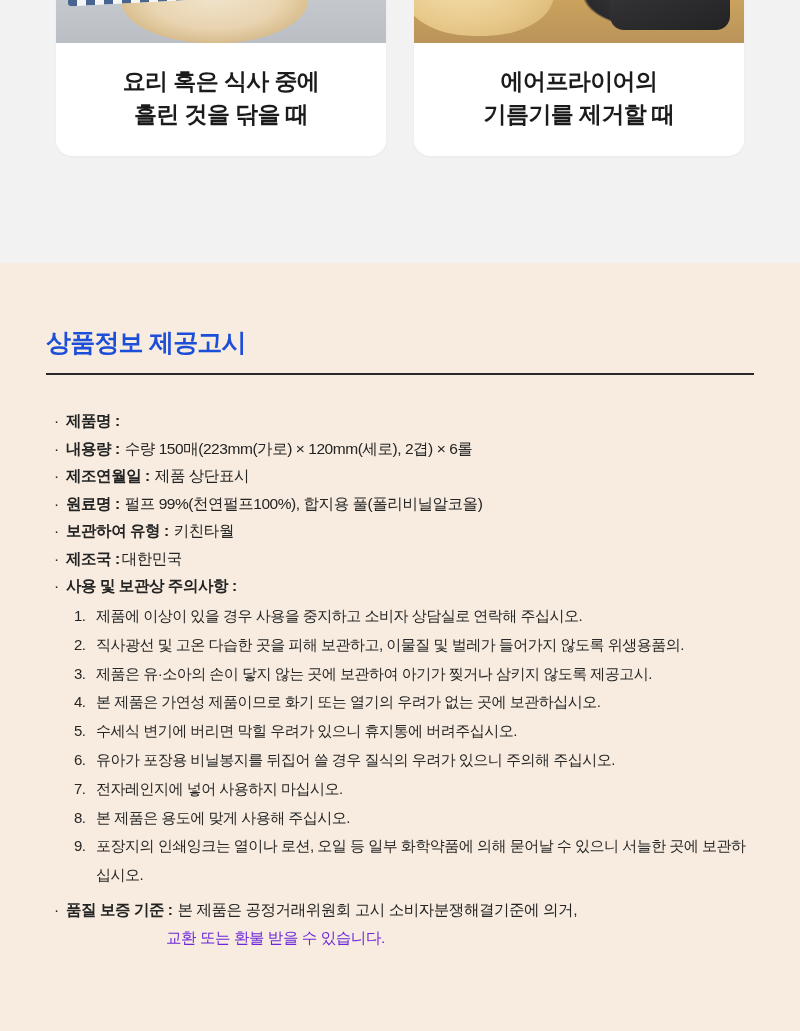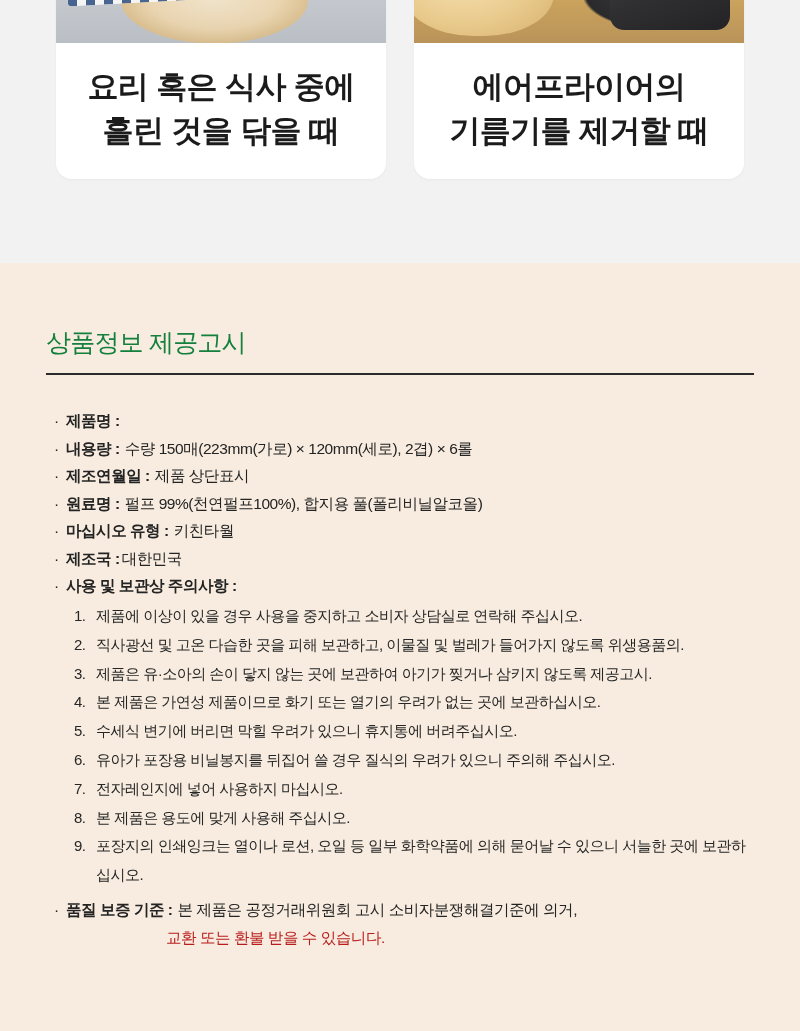--- a/index.html
+++ b/index.html
@@ -93,40 +93,40 @@
     content: "";
     position: absolute;
     right: 14px; top: -6px;
     width: 120px; height: 96px;
     border-radius: 14px;
     background: linear-gradient(160deg, #4a4a4d 0%, #303033 55%, #232326 100%);
   }
   .card-text {
     padding: 22px 10px 26px;
     text-align: center;
-    font-size: 31px;
+    font-size: 23px;
     font-weight: bold;
     line-height: 1.42;
     color: #1b1b1b;
     letter-spacing: -0.6px;
   }
 
   
   .info-panel {
     position: relative;
     width: 800px;
     height: 768px;
     background: #f7ecdf;
     box-sizing: border-box;
     padding: 63px 46px 0 46px;
   }
   .info-title {
     font-size: 25px;
-    font-weight: normal;
-    color: #15803d;
+    font-weight: bold;
+    color: #1d4ed8;
     letter-spacing: -0.8px;
     margin: 0 0 14px 0;
   }
   .info-rule {
     height: 2px;
     background: #2a2a2a;
     width: 708px;
     margin: 0 0 32px 0;
   }
 
@@ -174,21 +174,21 @@
     letter-spacing: -0.5px;
   }
   .notice-num {
     flex: 0 0 22px;
   }
   .warranty-extra {
     padding-left: 120px;
     font-size: 15.5px;
     line-height: 1.78;
     letter-spacing: -0.45px;
-    color: #b91c1c;
+    color: #6d28d9;
   }
 </style>
 </head>
 <body>
 
 <div class="page">
 
   <div class="cards-band">
     <div class="cards-row">
 
@@ -235,21 +235,21 @@
       </li>
 
       <li class="spec-row">
         <span class="bullet">·</span>
         <span class="spec-label">원료명 :</span>
         <span class="spec-value" style="margin-left:5px">펄프 99%(천연펄프100%), 합지용 풀(폴리비닐알코올)</span>
       </li>
 
       <li class="spec-row">
         <span class="bullet">·</span>
-        <span class="spec-label">마십시오 유형 :</span>
+        <span class="spec-label">보관하여 유형 :</span>
         <span class="spec-value" style="margin-left:5px">키친타월</span>
       </li>
 
       <li class="spec-row">
         <span class="bullet">·</span>
         <span class="spec-label">제조국 :</span>
         <span class="spec-value" style="margin-left:2px">대한민국</span>
       </li>
 
       <li class="spec-row">

